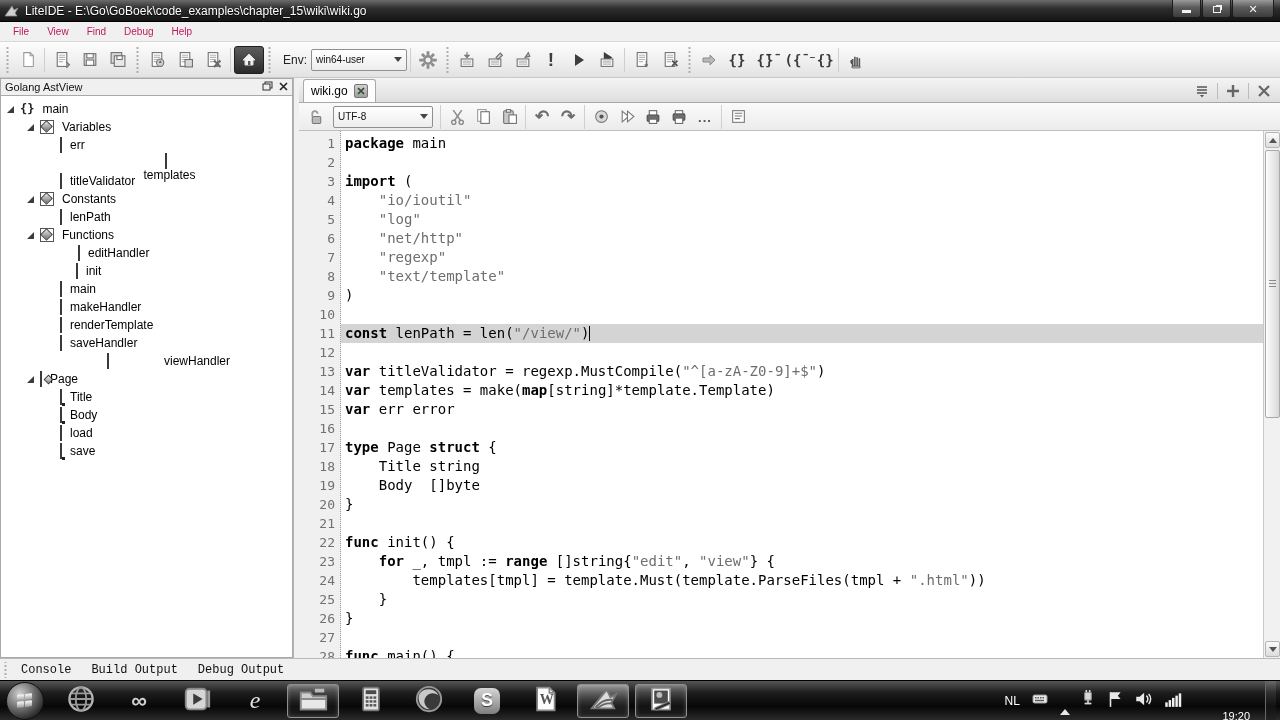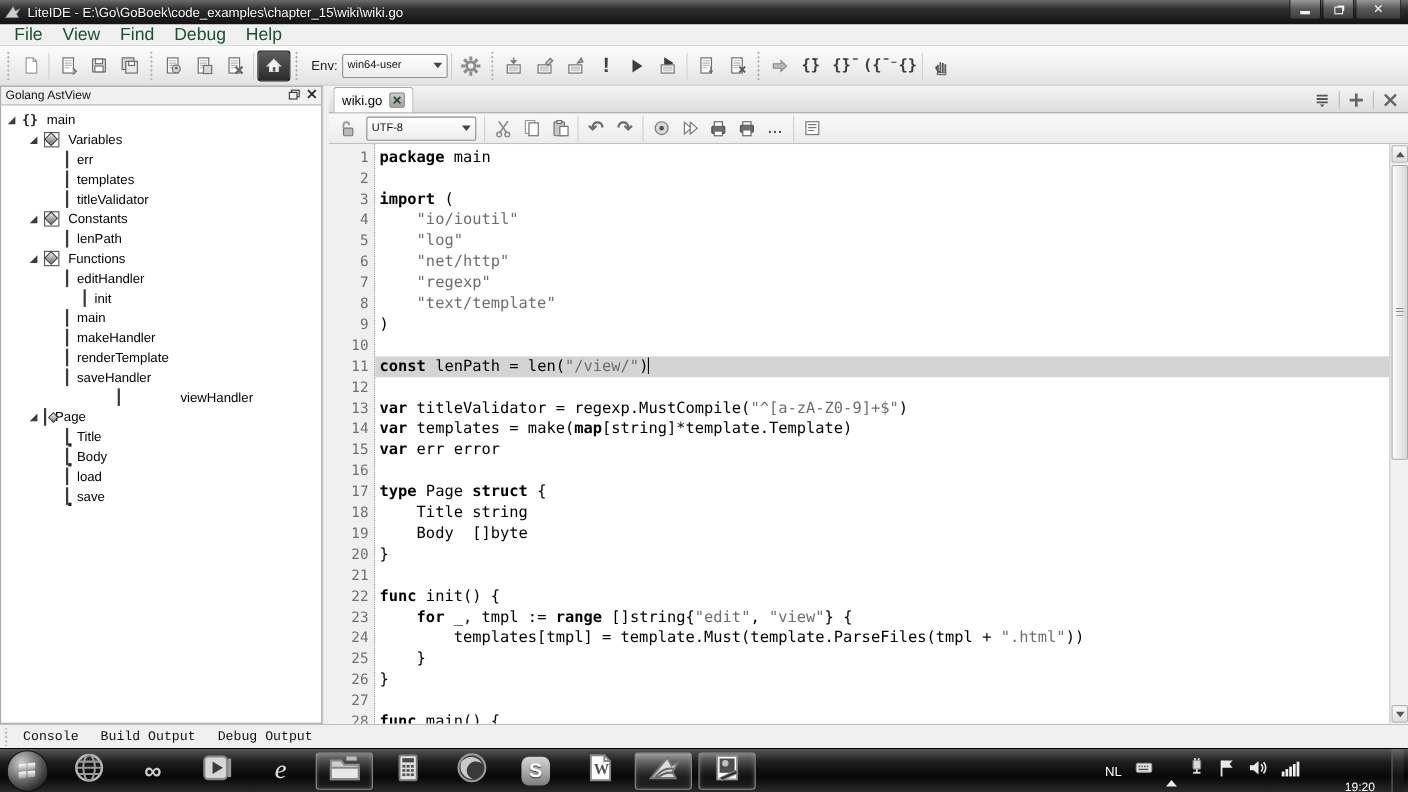--- a/index.html
+++ b/index.html
@@ -11,21 +11,21 @@
   .titlebar .appicon { width:16px; height:14px; margin:0 5px 0 4px; }
   .titlebar .title { font-size:12px; text-shadow:0 1px 1px #000; white-space:nowrap; }
   .winbtns { position:absolute; right:6px; top:0; display:flex; }
   .winbtn { width:29px; height:18px; background:linear-gradient(#9a9a9a,#5a5a5a 45%,#3c3c3c); border:1px solid #1c1c1c; border-top:none; border-radius:0 0 3px 3px; margin-left:1px; display:flex; align-items:center; justify-content:center; color:#f2f2f2; font-size:11px; line-height:10px; }
   .winbtn.close { width:42px; }
   .winbtn .min { width:9px; height:3px; background:#f2f2f2; margin-top:6px; }
   .winbtn .restore { width:8px; height:7px; border:1px solid #f2f2f2; box-shadow:2px -2px 0 -1px #f2f2f2; margin-top:2px; }
 
   
   .menubar { height:20px; background:#f0f0f0; border-bottom:1px solid #d9d9d9; display:flex; align-items:center; padding-left:4px; }
-  .menuitem { font-size:16px; color:#14532d; padding:2px 9px; }
+  .menuitem { font-size:10px; color:#be185d; padding:2px 9px; }
 
   
   .toolbar { height:36px; background:linear-gradient(#fdfdfd,#eeeeee 60%,#e2e2e2); border-bottom:1px solid #c8c8c8; display:flex; align-items:center; padding:0 2px; }
   .grip { width:5px; height:26px; margin:0 3px; background-image:radial-gradient(#aeaeae 35%, transparent 36%); background-size:4px 4px; background-position:center; }
   .tsep { width:1px; height:24px; background:#cfcfcf; margin:0 3px; }
   .tbtn { width:28px; height:28px; display:flex; align-items:center; justify-content:center; border-radius:3px; }
   .tbtn svg { display:block; }
   .tbtn.dark { background:linear-gradient(#5d5d5d,#2a2a2a); border:1px solid #1f1f1f; width:30px; height:28px; }
   .envlabel { font-size:12px; color:#222; margin:0 4px 0 8px; }
   .combo { height:22px; background:linear-gradient(#ffffff,#ededed); border:1px solid #8f8f8f; border-radius:2px; display:flex; align-items:center; font-size:10px; color:#111; padding:0 4px; position:relative; }
@@ -354,21 +354,21 @@
           <span class="tico boxico">
             <span class="diam"></span>
           </span>
           <span>Variables</span>
         </div>
         <div class="trow" style="padding-left: 46px;">
           <span class="texp-spacer"></span>
           <span class="tico"><span class="diam"></span></span>
           <span>err</span>
         </div>
-        <div class="trow" style="padding-left: 46px;">
+        <div class="trow" style="padding-left: 46px; flex-direction: column;">
           <span class="texp-spacer"></span>
           <span class="tico"><span class="diam"></span></span>
           <span>templates</span>
         </div>
         <div class="trow" style="padding-left: 46px;">
           <span class="texp-spacer"></span>
           <span class="tico"><span class="diam"></span></span>
           <span>titleValidator</span>
         </div>
         <div class="trow" style="padding-left: 26px;">
@@ -383,21 +383,21 @@
           <span class="tico"><span class="diam"></span></span>
           <span>lenPath</span>
         </div>
         <div class="trow" style="padding-left: 26px;">
           <span class="texp"></span>
           <span class="tico boxico">
             <span class="diam"></span>
           </span>
           <span>Functions</span>
         </div>
-        <div class="trow" style="padding-left: 46px;">
+        <div class="trow" style="padding-left: 64px;">
           <span class="texp-spacer"></span>
           <span class="tico"><span class="diam"></span></span>
           <span>editHandler</span>
         </div>
         <div class="trow" style="padding-left: 46px; margin-left: 16px;">
           <span class="texp-spacer"></span>
           <span class="tico"><span class="diam"></span></span>
           <span>init</span>
         </div>
         <div class="trow" style="padding-left: 46px;">

